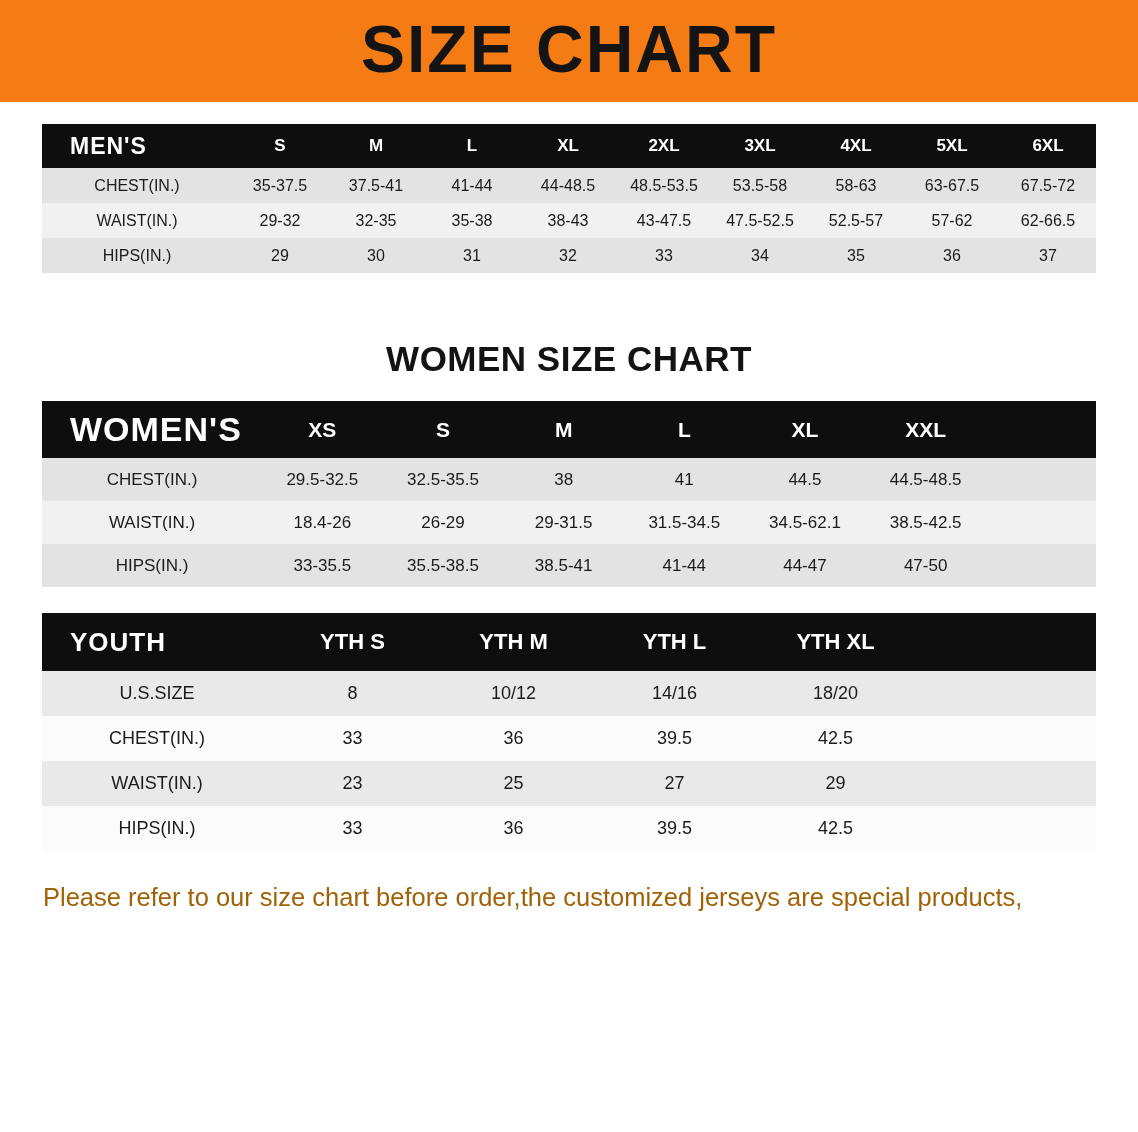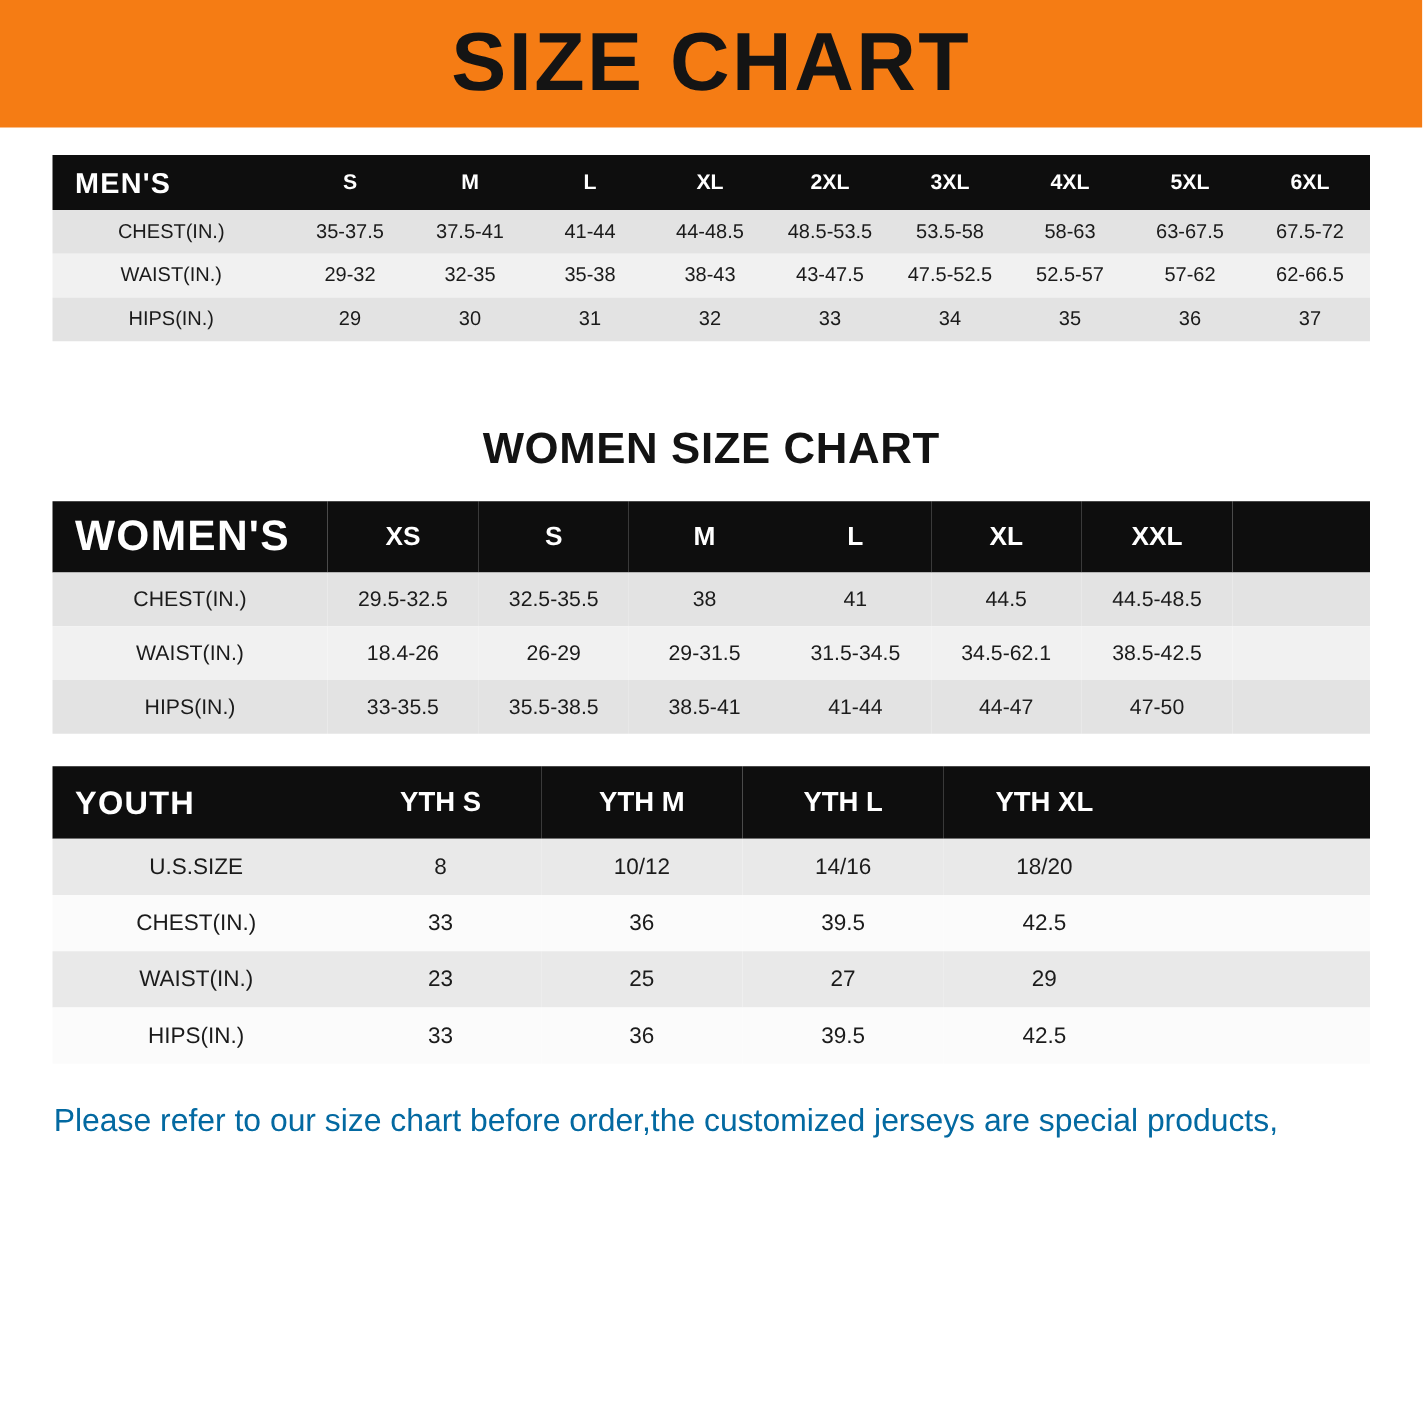--- a/index.html
+++ b/index.html
@@ -64,21 +64,21 @@
     color: #1b1b1b;
     padding: 0;
   }
   .size-table thead th {
     background: #0e0e0e;
     color: #ffffff;
     font-weight: bold;
   }
   .size-table thead th.corner {
     text-align: left;
-    padding-left: 18px;
+    padding-left: 28px;
     letter-spacing: 1px;
   }
   .size-table tbody td.rowlabel {
     text-align: center;
     color: #1b1b1b;
   }
 
   
   .man-table thead th { height: 44px; font-size: 17px; }
   .man-table thead th.corner { font-size: 23px; }
@@ -107,21 +107,21 @@
 
   .spacer-man   { height: 22px; }
   .spacer-women { height: 22px; }
   .spacer-youth { height: 26px; }
 
   
   .note {
     width: 1060px;
     margin: 28px auto 0 auto;
     text-align: left;
-    color: #0369a1;
+    color: #a16207;
     font-family: "Liberation Sans", sans-serif;
     font-size: 25.5px;
     line-height: 1.42;
     padding-left: 4px;
   }
   .note-line { display: block; white-space: nowrap; }
 </style>
 </head>
 <body>
 

